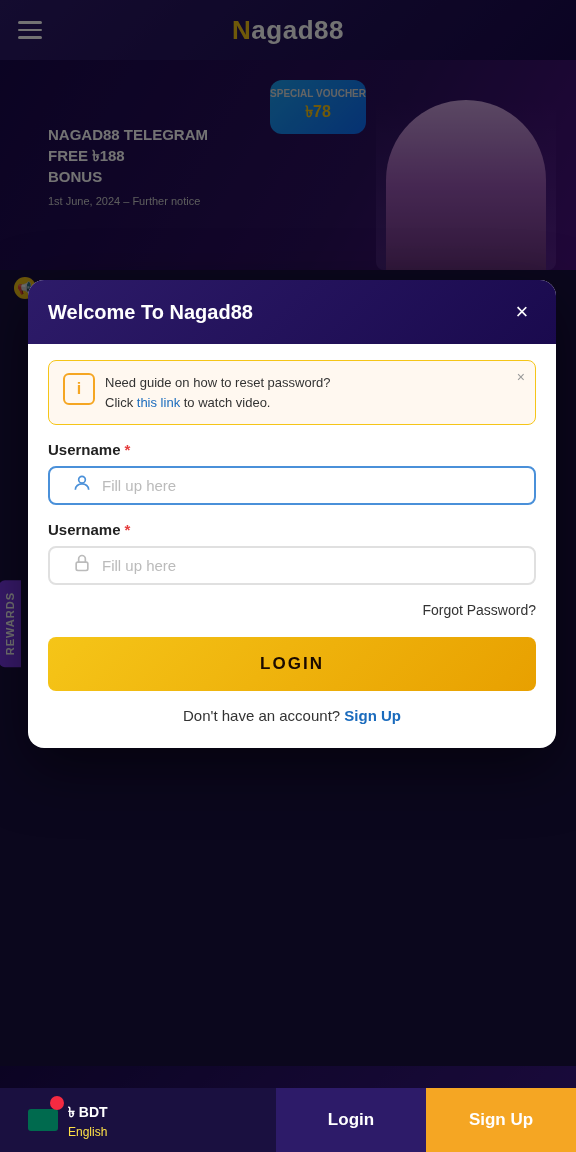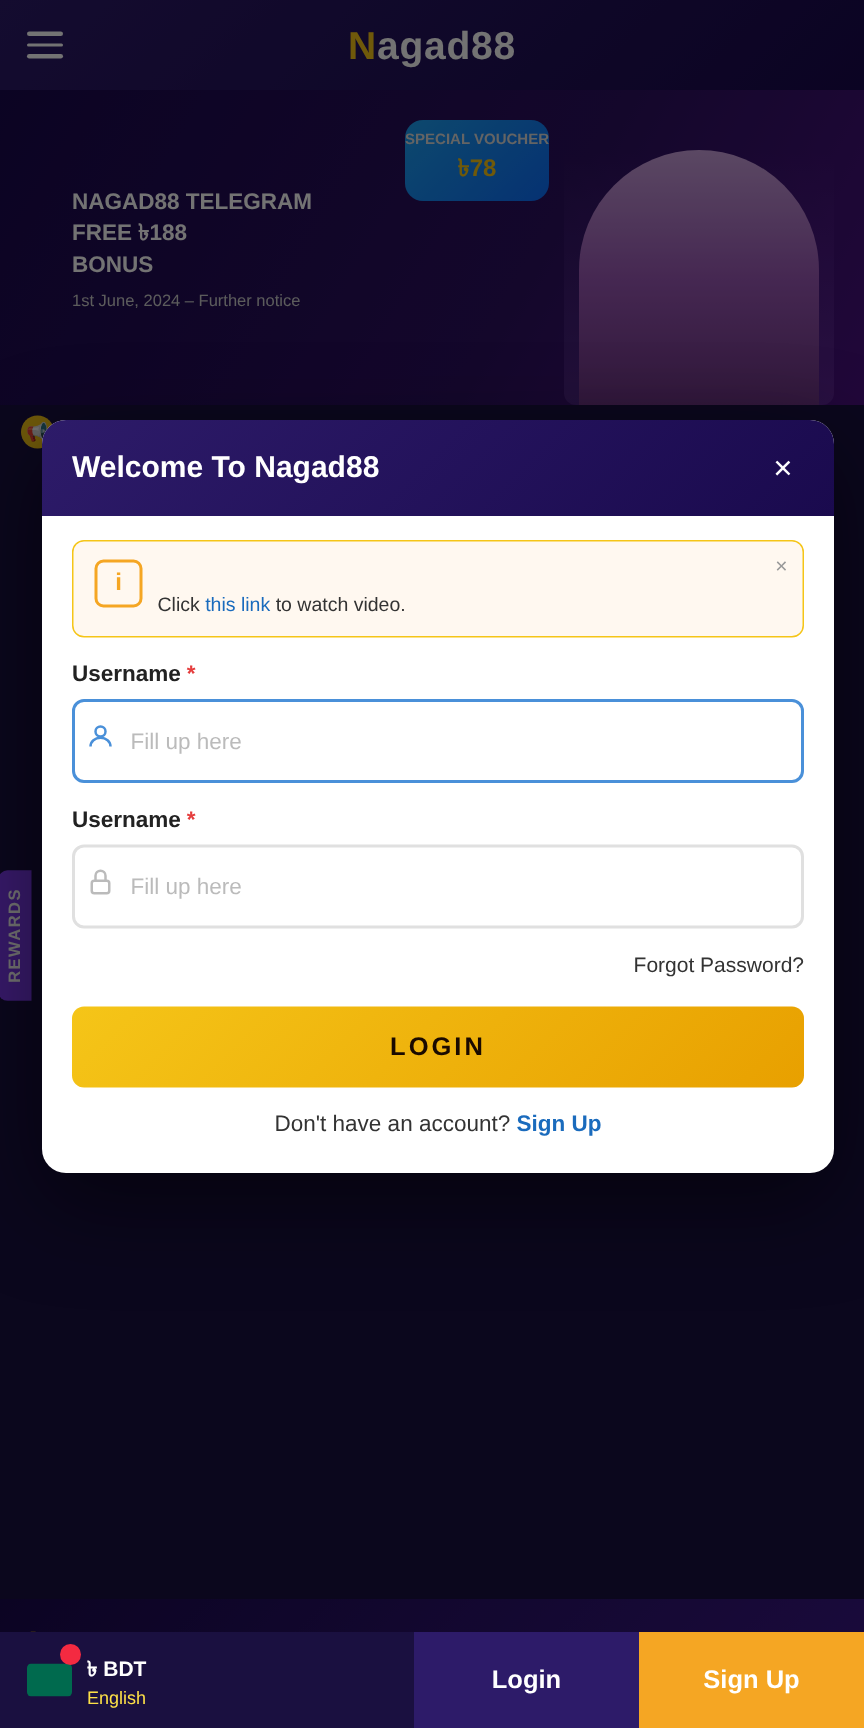--- a/index.html
+++ b/index.html
@@ -275,23 +275,23 @@
       gap: 4px;
     }
     .required-star {
       color: #e53e3e;
     }
     .input-wrapper {
       border: 2px solid #e0e0e0;
       border-radius: 8px;
       display: flex;
       align-items: center;
-      padding: 0 7px;
+      padding: 0 22px;
       background: white;
-      height: 56px;
+      height: 39px;
       transition: border-color 0.2s;
     }
     .input-wrapper.active {
       border-color: #4a90d9;
     }
     .input-icon {
       color: #aaa;
       font-size: 20px;
       margin-right: 10px;
       flex-shrink: 0;
@@ -387,21 +387,21 @@
       height: 64px;
       display: flex;
       z-index: 100;
     }
     .bottom-nav-left {
       background: #1a1040;
       flex: 1;
       display: flex;
       align-items: center;
       gap: 10px;
-      padding: 0 18px;
+      padding: 0 28px;
     }
     .flag-icon {
       width: 30px;
       height: 22px;
       border-radius: 3px;
       overflow: hidden;
       flex-shrink: 0;
       display: flex;
       flex-direction: column;
     }
@@ -507,21 +507,21 @@
   <div class="modal-wrapper">
     <div class="modal-header">
       <div class="modal-title">Welcome To Nagad88</div>
       <div class="modal-close">×</div>
     </div>
     <div class="modal-body">
       
       <div class="info-banner">
         <div class="info-icon">i</div>
         <div class="info-text">
-          <br>
+          <span>Need guide on how to reset password?</span><br>
           <span>Click </span><a href="#">this link</a><span> to watch video.</span>
         </div>
         <div class="info-close">×</div>
       </div>
 
       
       <div class="form-group">
         <div class="form-label">
           <span>Username</span>
           <span class="required-star">*</span>

